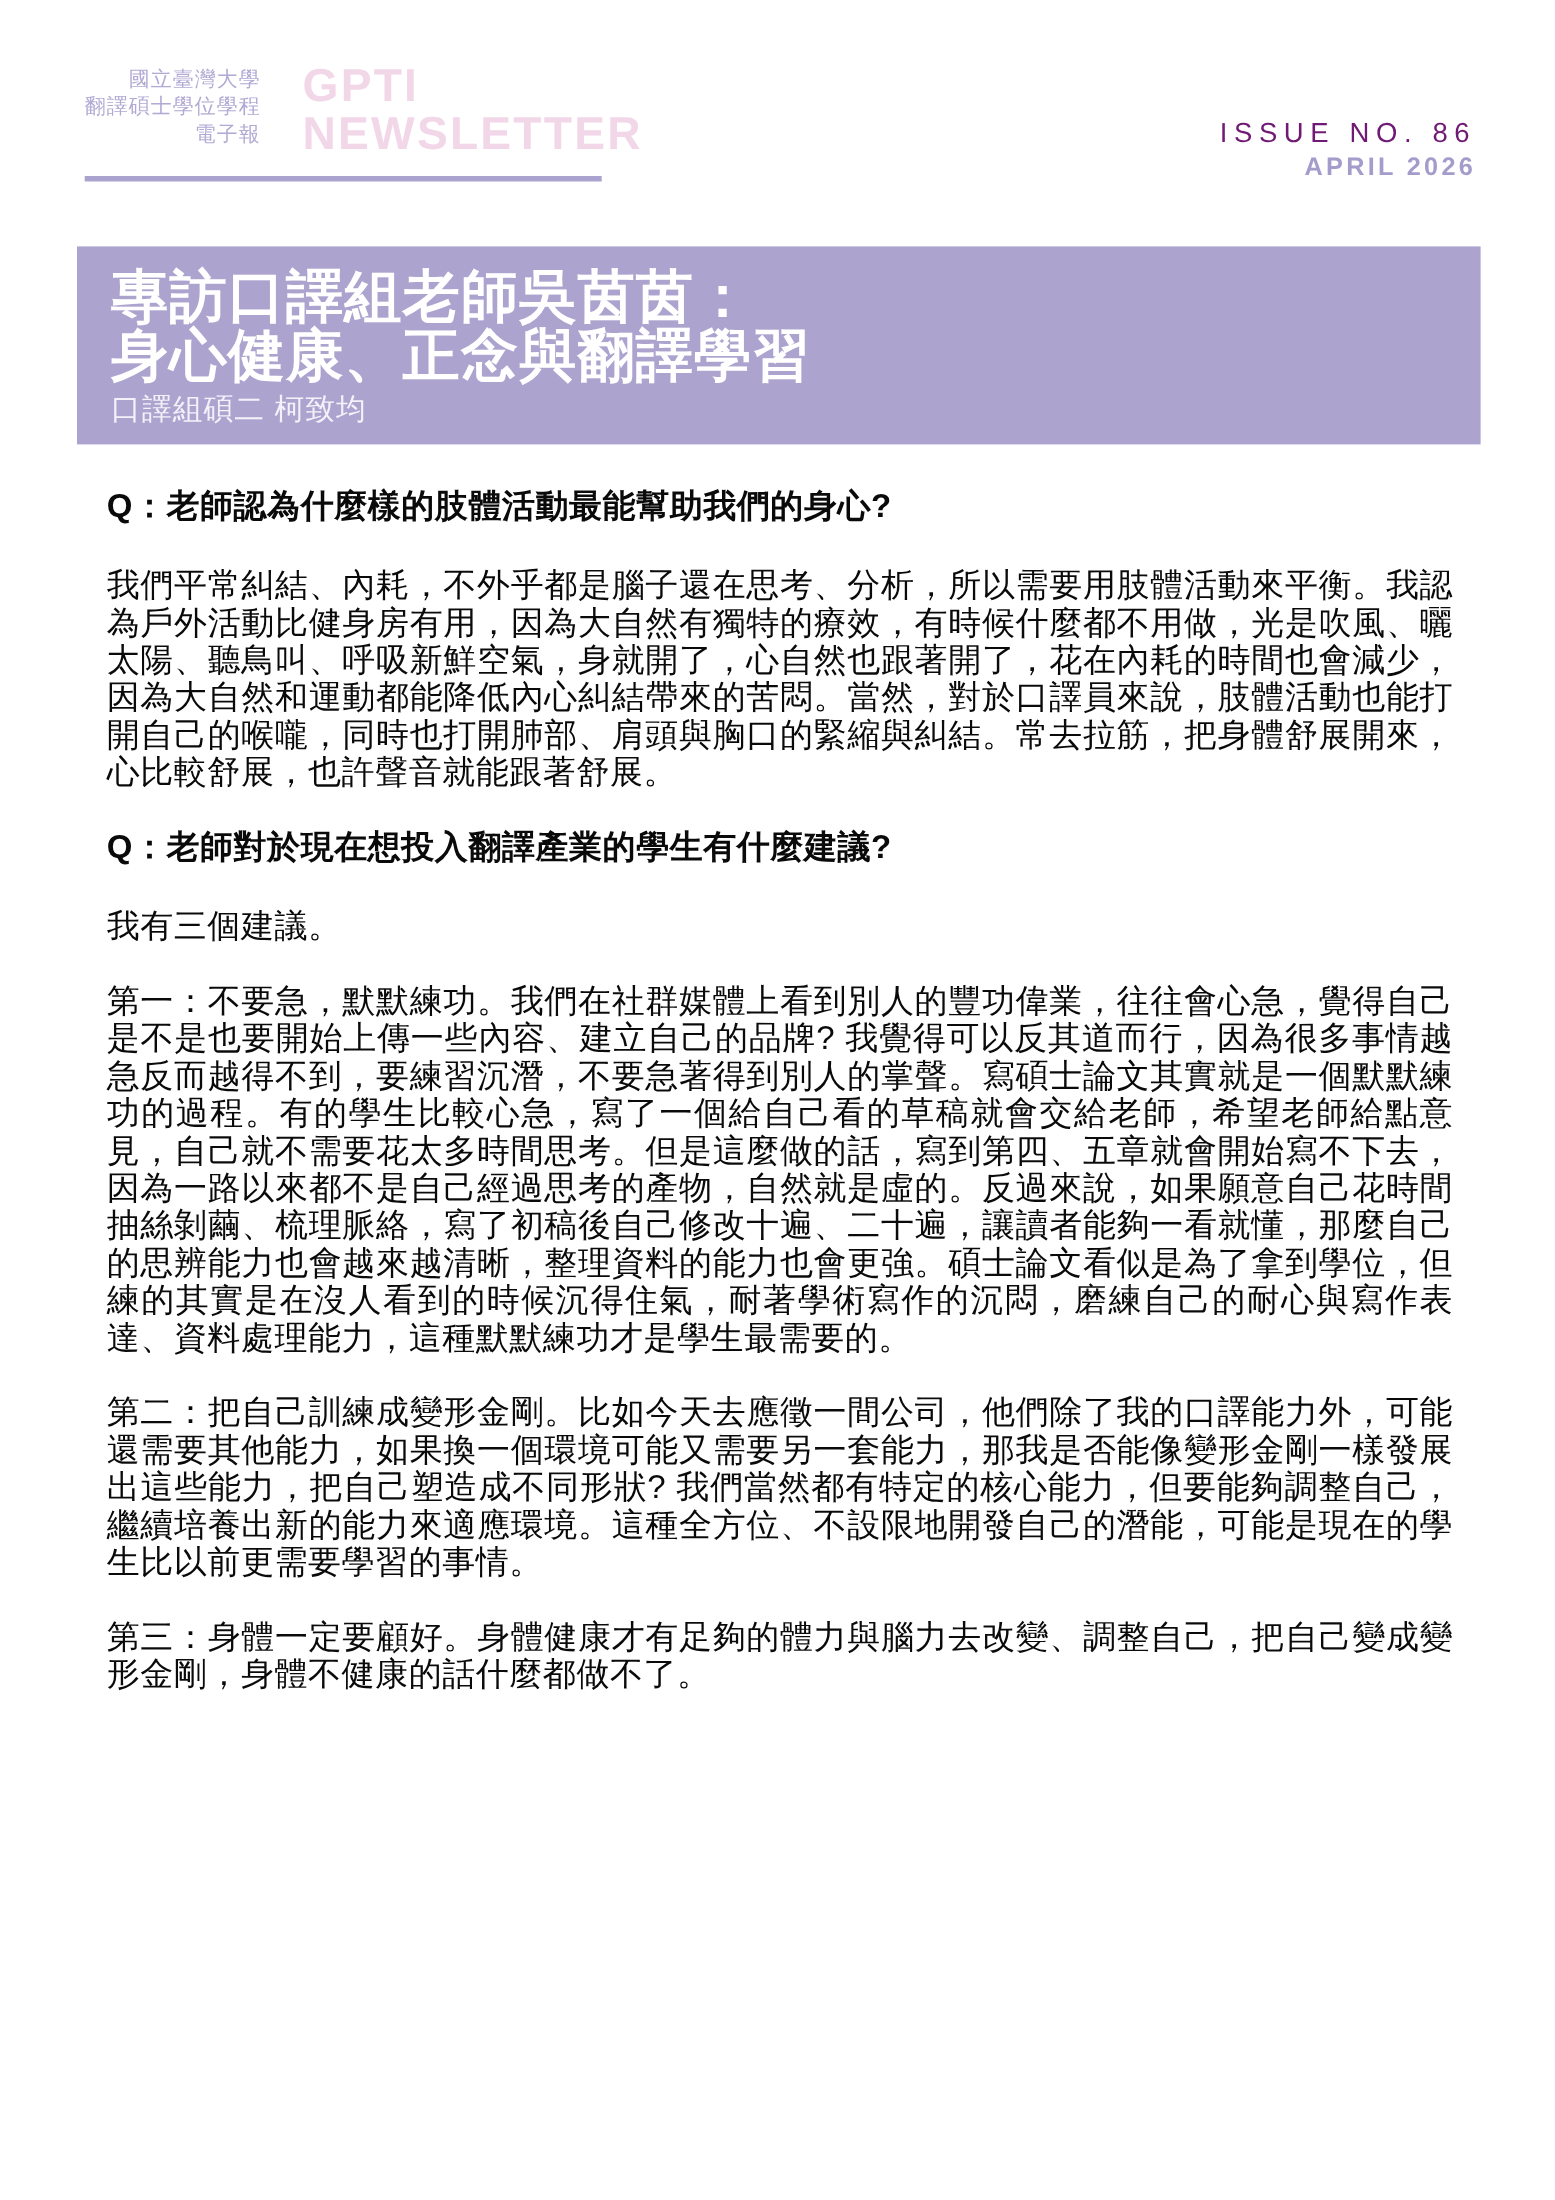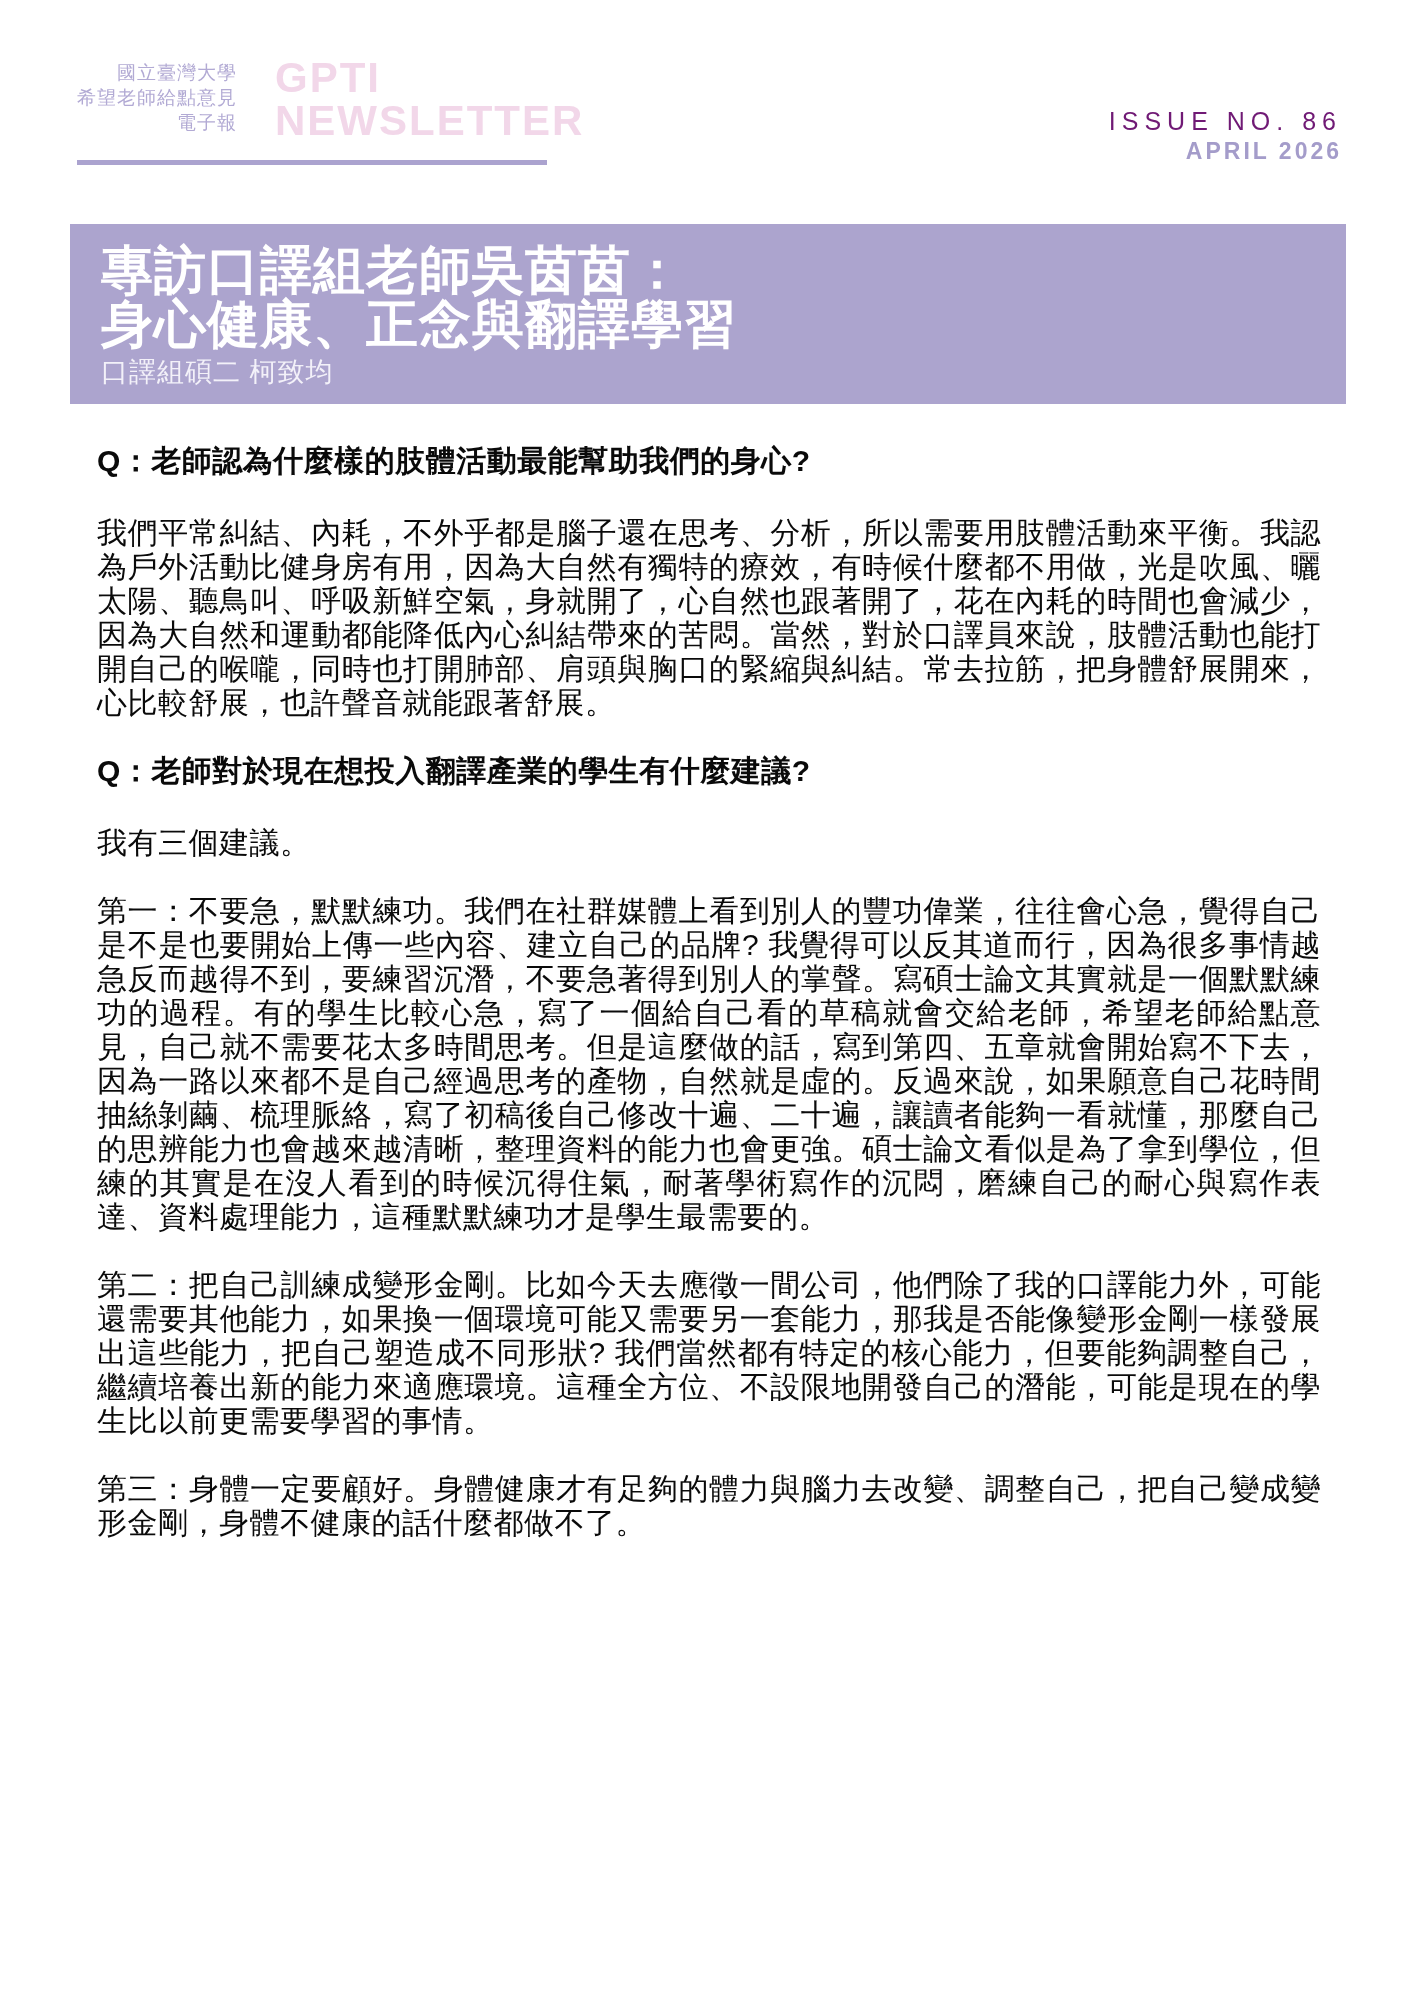--- a/index.html
+++ b/index.html
@@ -114,21 +114,21 @@
 </style>
 </head>
 <body>
 
 <div class="page">
 
   <div class="header">
     <div class="brand">
       <div class="program">
         <div>國立臺灣大學</div>
-        <div>希望老師給點意見</div>
+        <div>翻譯碩士學位學程</div>
         <div>電子報</div>
       </div>
       <div class="logo">
         <div>GPTI</div>
         <div>NEWSLETTER</div>
       </div>
     </div>
     <div class="brand-rule"></div>
     <div class="issue-block">
       <div class="issue-no">ISSUE NO. 86</div>

